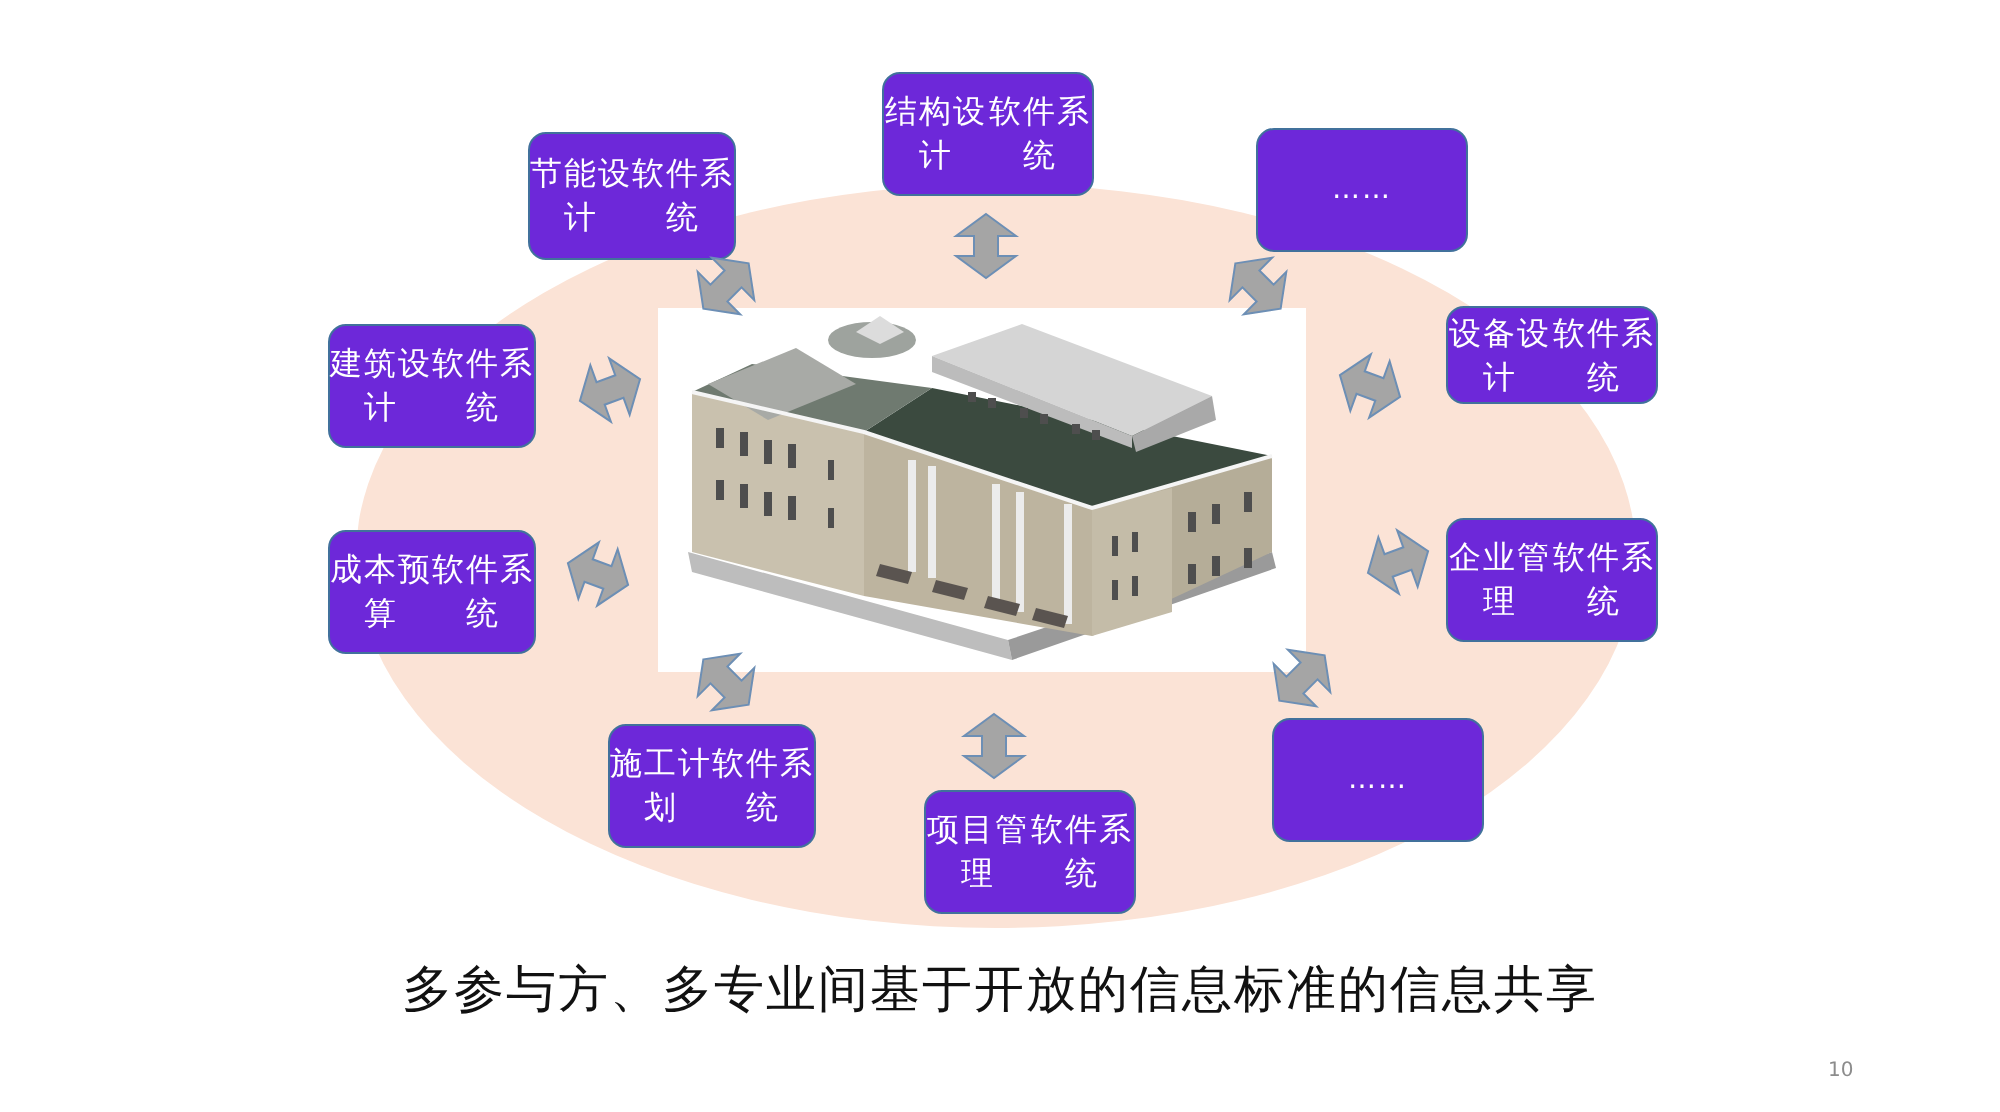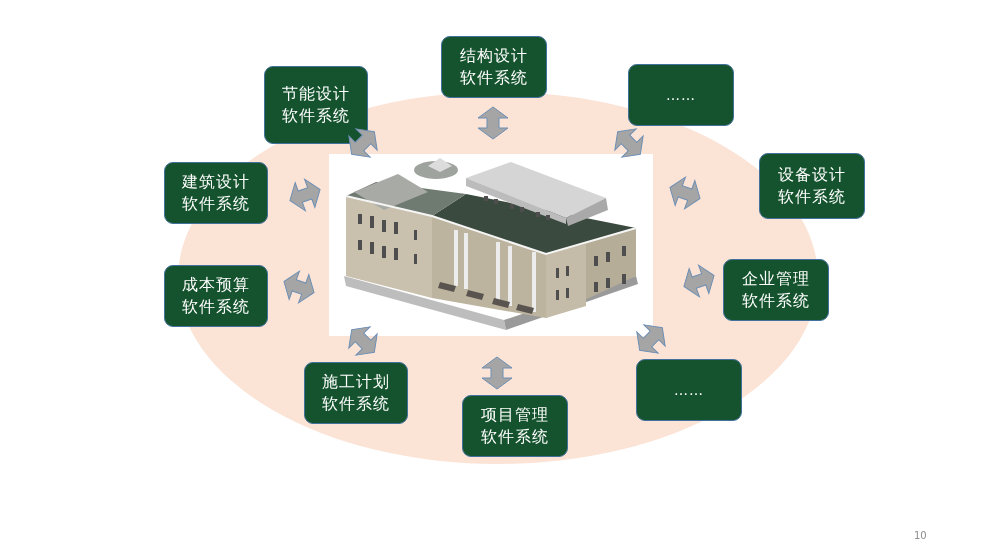--- a/index.html
+++ b/index.html
@@ -13,23 +13,23 @@
     border-radius: 50%; background: #fbe3d6;
   }
 
   .center-panel {
     position: absolute; left: 329px; top: 154px; width: 324px; height: 182px;
     background: #ffffff;
   }
 
   .node {
     position: absolute; width: 110px; height: 62px;
-    background: #14532d; border: 1px solid #41719c; border-radius: 9px;
+    background: #6d28d9; border: 1px solid #41719c; border-radius: 9px;
     color: #ffffff; font-size: 16px; line-height: 22px;
-    display: flex; flex-direction: column; align-items: center; justify-content: center;
+    display: flex; flex-direction: row; align-items: center; justify-content: center;
     text-align: center; letter-spacing: 1px;
   }
   .node.ellipsis { font-size: 14px; letter-spacing: 1px; }
 
   .arrow { position: absolute; width: 34px; height: 34px; }
   .arrow svg { width: 100%; height: 100%; display: block; }
 
   .bim-logo {
     position: absolute; left: 512px; top: 160px;
     font-family: "DejaVu Sans", sans-serif; font-weight: bold;
@@ -132,35 +132,35 @@
       <polygon points="182,146 198,150 196,156 180,152"></polygon>
     </g>
   </svg>
 
 
   <div class="node" style="left:441px; top:36px; width:106px; height:62px;">
     <span>结构设计</span>
     <span>软件系统</span>
   </div>
 
-  <div class="node" style="left:264px; top:66px; width:104px; height:78px;">
+  <div class="node" style="left:264px; top:66px; width:104px; height:64px;">
     <span>节能设计</span>
     <span>软件系统</span>
   </div>
 
   <div class="node ellipsis" style="left:628px; top:64px; width:106px; height:62px;">
     <span>……</span>
   </div>
 
   <div class="node" style="left:164px; top:162px; width:104px; height:62px;">
     <span>建筑设计</span>
     <span>软件系统</span>
   </div>
 
-  <div class="node" style="left:723px; top:153px; width:106px; height:66px;margin-left:36px;">
+  <div class="node" style="left:723px; top:153px; width:106px; height:49px;">
     <span>设备设计</span>
     <span>软件系统</span>
   </div>
 
   <div class="node" style="left:164px; top:265px; width:104px; height:62px;">
     <span>成本预算</span>
     <span>软件系统</span>
   </div>
 
   <div class="node" style="left:723px; top:259px; width:106px; height:62px;">
@@ -226,14 +226,15 @@
     <svg viewBox="0 0 34 34">
         <polygon points="17,1 32,12 23,12 23,22 32,22 17,33 2,22 11,22 11,12 2,12" fill="#a5a5a5" stroke="#6d8fb5" stroke-width="1"></polygon>
       </svg>
   </div>
   <div class="arrow" style="left:634px; top:322px; transform:rotate(45deg);">
     <svg viewBox="0 0 34 34">
         <polygon points="17,1 32,12 23,12 23,22 32,22 17,33 2,22 11,22 11,12 2,12" fill="#a5a5a5" stroke="#6d8fb5" stroke-width="1"></polygon>
       </svg>
   </div>
 
+  <div class="caption">多参与方、多专业间基于开放的信息标准的信息共享</div>
   <div class="page-num">10</div>
 </div>
 
 </body></html>

